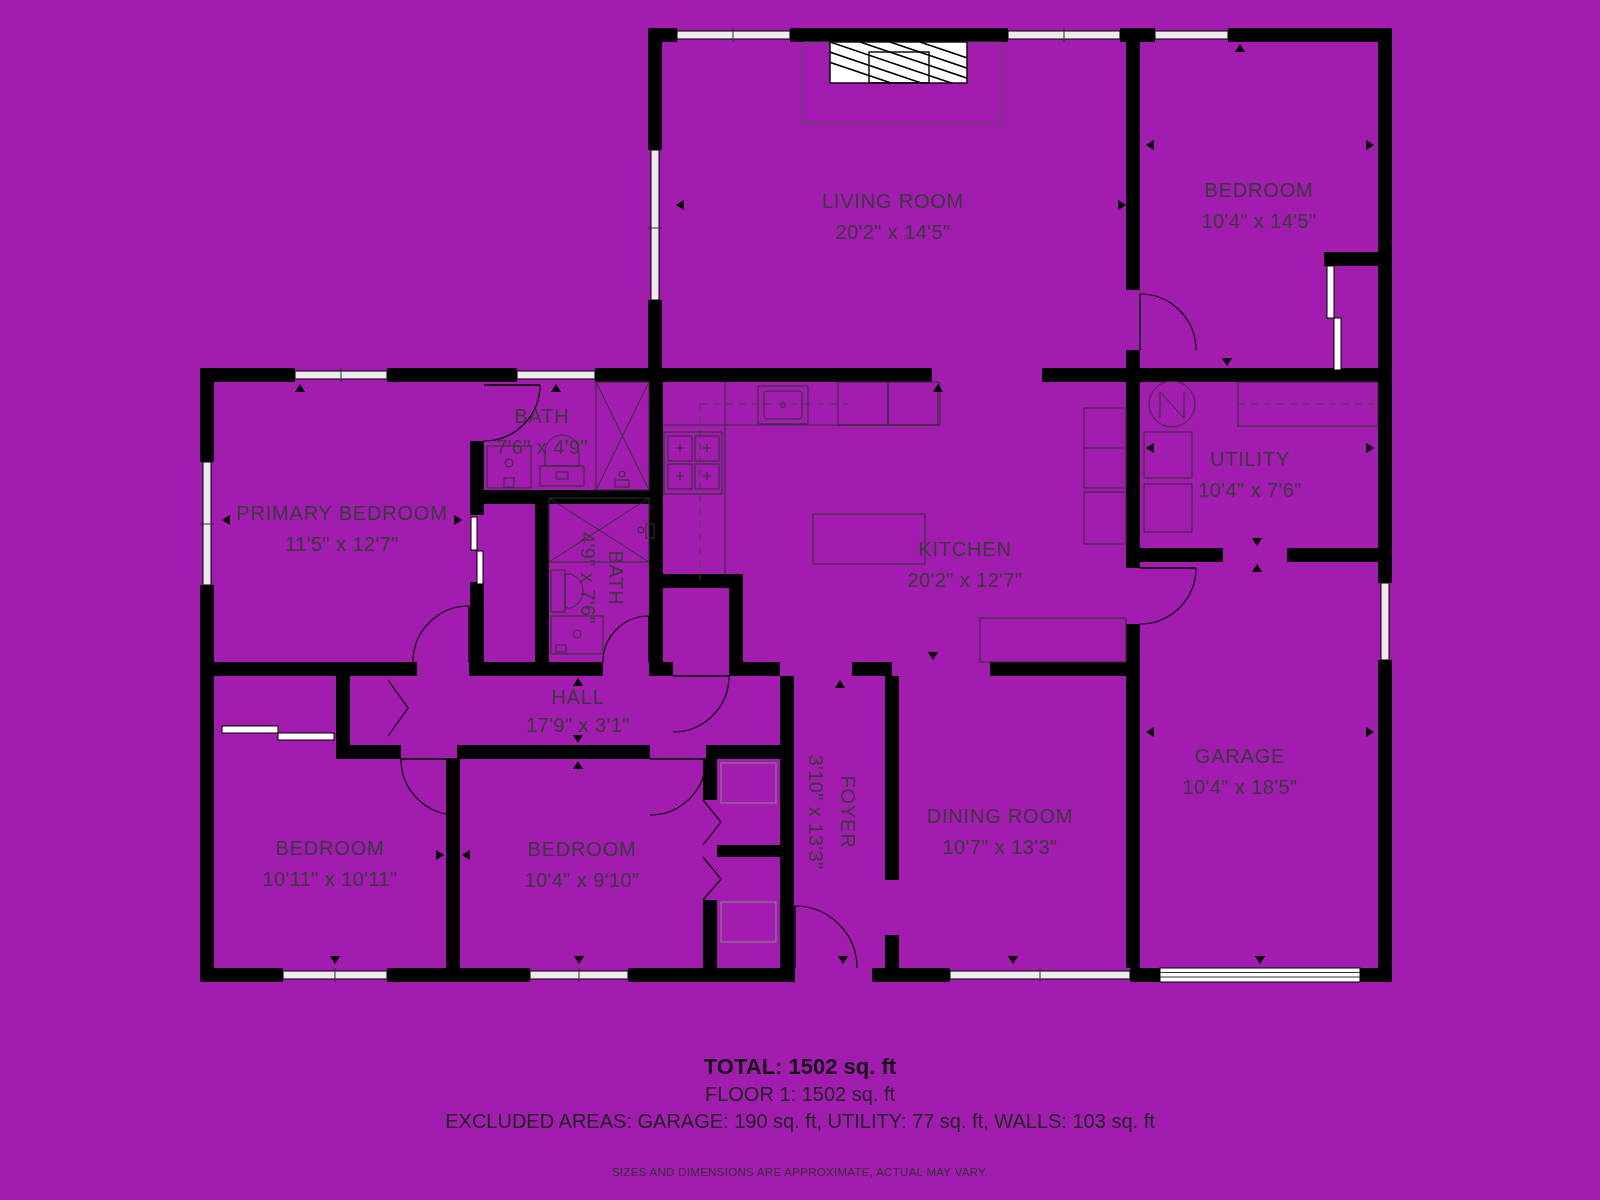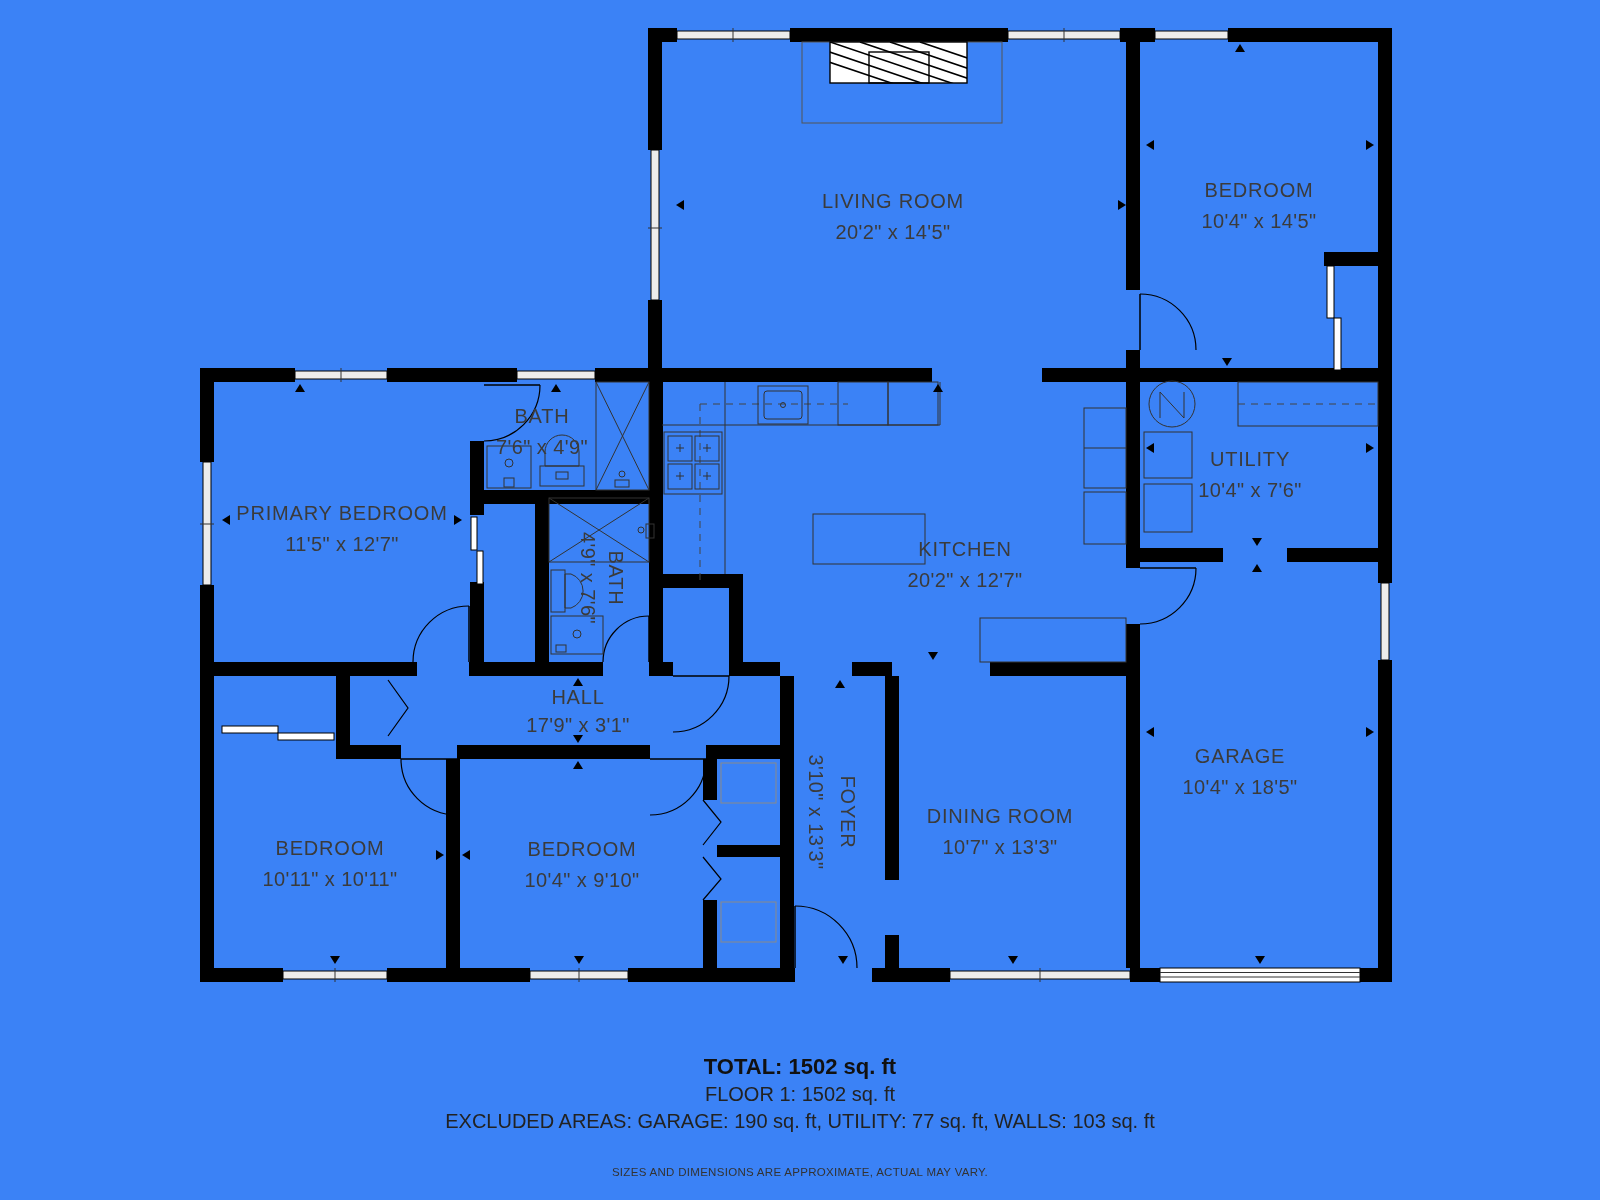--- a/index.html
+++ b/index.html
@@ -1,16 +1,16 @@
 <!DOCTYPE html>
 <html><head>
 <meta charset="utf-8">
 <style>
   html,body{margin:0;padding:0;background:#fff;}
-  .stage{width:1600px;height:1200px;position:relative;background:#3b82f6;overflow:hidden;
+  .stage{width:1600px;height:1200px;position:relative;background:#a21caf;overflow:hidden;
          font-family:"Liberation Sans", sans-serif;}
   svg text{font-family:"Liberation Sans", sans-serif;}
   .room{font-size:20px;fill:#3b3b3b;letter-spacing:0.8px;}
   .dims{font-size:20px;fill:#3b3b3b;letter-spacing:0.4px;}
   .ftotal{font-size:22px;font-weight:bold;fill:#111;}
   .fline{font-size:20px;fill:#222;}
   .fdisc{font-size:11.5px;fill:#333;letter-spacing:0.3px;}
   .wall{fill:#000;}
   .thin{stroke:#333;stroke-width:1;fill:none;}
   .thin2{stroke:#555;stroke-width:1;fill:none;}

